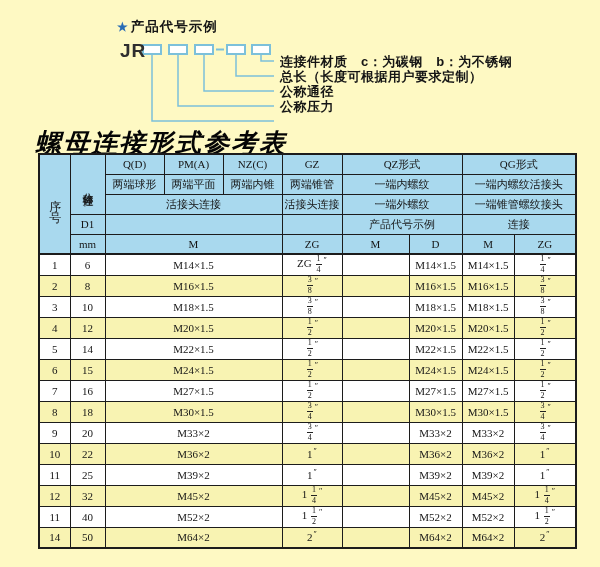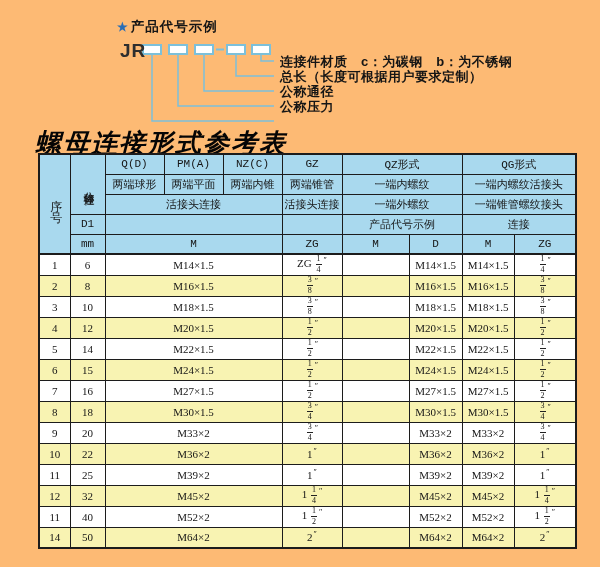--- a/index.html
+++ b/index.html
@@ -9,21 +9,21 @@
     --border:#1c1c1c;
     --cyan:#7cc0da;
     --star:#2a6db5;
     --ink:#151515;
   }
   *{margin:0;padding:0;box-sizing:border-box;}
   html,body{background:#ffffff;}
   .page{
     position:relative;
     width:600px;height:567px;
-    background:#fdba74;
+    background:#fef9c3;
     overflow:hidden;
     font-family:"Liberation Sans", sans-serif;
     color:var(--ink);
   }
   
   .diagram{position:absolute;left:0;top:0;width:600px;height:135px;}
   .diagram-heading{
     position:absolute;left:117px;top:18px;
     font-size:13.5px;font-weight:bold;letter-spacing:1px;color:var(--ink);
   }
@@ -58,21 +58,21 @@
     font-size:11px;color:var(--ink);
     border:2px solid var(--border);
   }
   table.ref th, table.ref td{
     border:1px solid var(--border);
     text-align:center;vertical-align:middle;
     padding:0 1px;
     font-weight:normal;
     overflow:hidden;
   }
-  table.ref thead th{background:var(--blue);height:20px;font-family:Liberation Mono, monospace;}
+  table.ref thead th{background:var(--blue);height:20px;}
   table.ref thead tr{border-bottom:1px solid var(--border);}
   table.ref thead{border-bottom:2px solid var(--border);}
   table.ref tbody td{background:var(--white);height:21px;}
   table.ref tbody tr.alt td{background:var(--yellow);}
   .vtext{
     writing-mode:vertical-lr;text-orientation:upright;
     display:inline-block;letter-spacing:13px;font-size:12px;
   }
   .vtext2{
     writing-mode:vertical-lr;text-orientation:upright;

